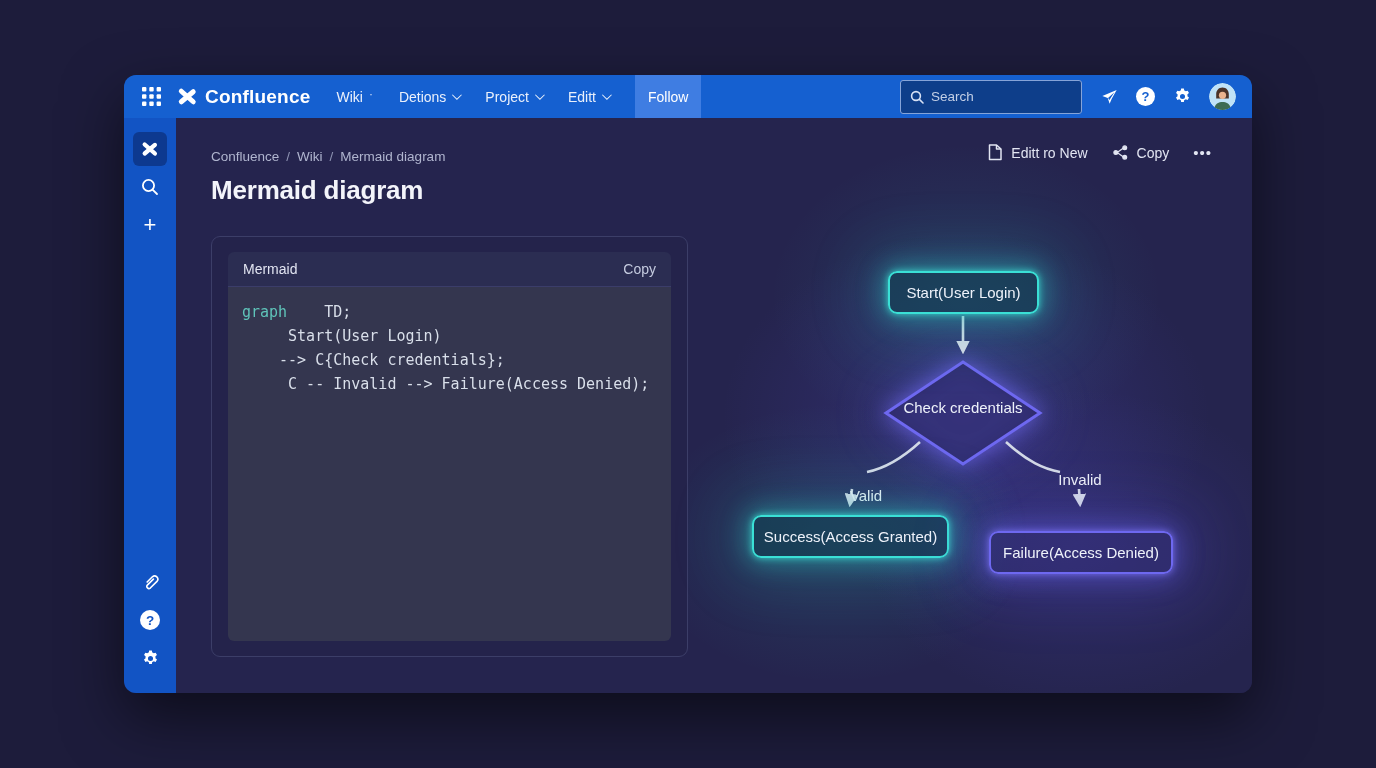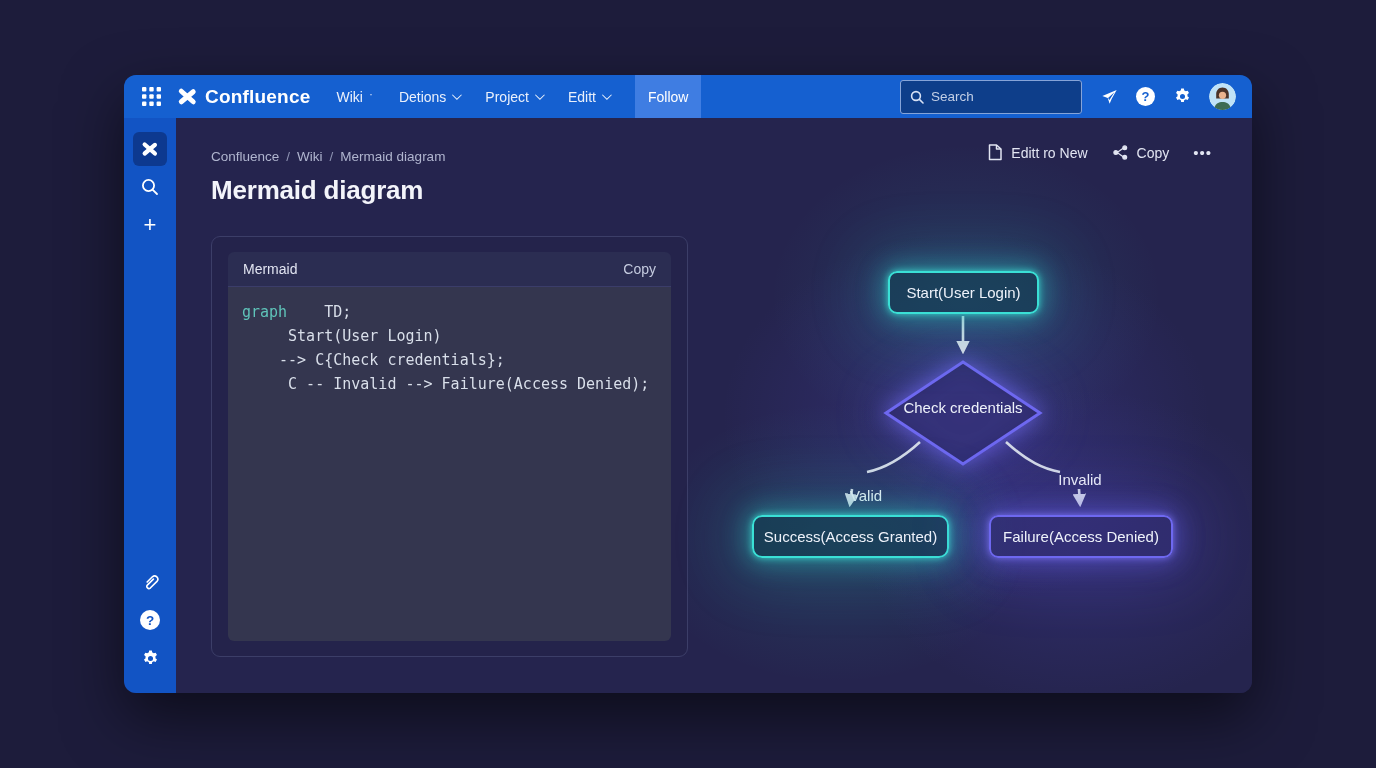--- a/index.html
+++ b/index.html
@@ -99,21 +99,21 @@
   .arrow-head { fill:var(--arrow); }
   .diamond-shape { fill:rgba(42,40,100,.8); stroke:var(--purple); stroke-width:3;
     filter:drop-shadow(0 0 10px rgba(116,110,245,.75)) drop-shadow(0 0 26px rgba(104,96,240,.45)); }
 
   .node { position:absolute; display:flex; align-items:center; justify-content:center;
     border-radius:9px; font-size:15px; color:#eef2fa; text-align:center;
     pointer-events:auto; cursor:default; }
   .node-teal { border:2.6px solid var(--teal); background:rgba(18,70,86,.62);
     box-shadow:0 0 7px rgba(62,228,216,.85), 0 0 24px 6px rgba(45,205,198,.42), 0 0 60px 24px rgba(40,180,180,.16); }
   .node-purple { border:2.6px solid var(--purple); background:rgba(52,48,124,.55);
-    box-shadow:0 0 7px rgba(124,118,248,.85), 0 0 24px 6px rgba(108,100,240,.42), 0 0 60px 24px rgba(100,90,240,.16); }
+    box-shadow:0 0 7px rgba(124,118,248,.85), 0 0 24px 6px rgba(108,100,240,.42), 0 0 60px 24px rgba(100,90,240,.16);margin-top:16px; }
   .diamond-label { position:absolute; left:707px; top:281px; width:160px; text-align:center;
     font-size:15px; color:#eef2fa; }
   .edge-label { position:absolute; transform:translate(-50%,-50%); font-size:15px; color:#eef1f8; }
 </style>
 </head>
 <body>
 
 <div class="window">
 
   <div class="topbar">
@@ -296,20 +296,20 @@
           <path class="edge-path" d="M903,371 L904,386" marker-end="url(#ah)"></path>
         </svg>
 
         <div class="node node-teal" style="left:712px; top:153px; width:151px; height:43px;">Start(User Login)</div>
 
         <div class="diamond-label">Check credentials</div>
 
         <div class="edge-label" style="left:690px; top:361px;margin-top:16px;">Valid</div>
         <div class="edge-label" style="left:904px; top:361px;">Invalid</div>
 
-        <div class="node node-teal" style="left:576px; top:397px; width:197px; height:43px;border-radius:10px;">Success(Access Granted)</div>
+        <div class="node node-teal" style="left:576px; top:397px; width:197px; height:43px;">Success(Access Granted)</div>
 
         <div class="node node-purple" style="left:813px; top:397px; width:184px; height:43px;">Failure(Access Denied)</div>
       </div>
 
     </div>
   </div>
 </div>
 
 </body></html>

